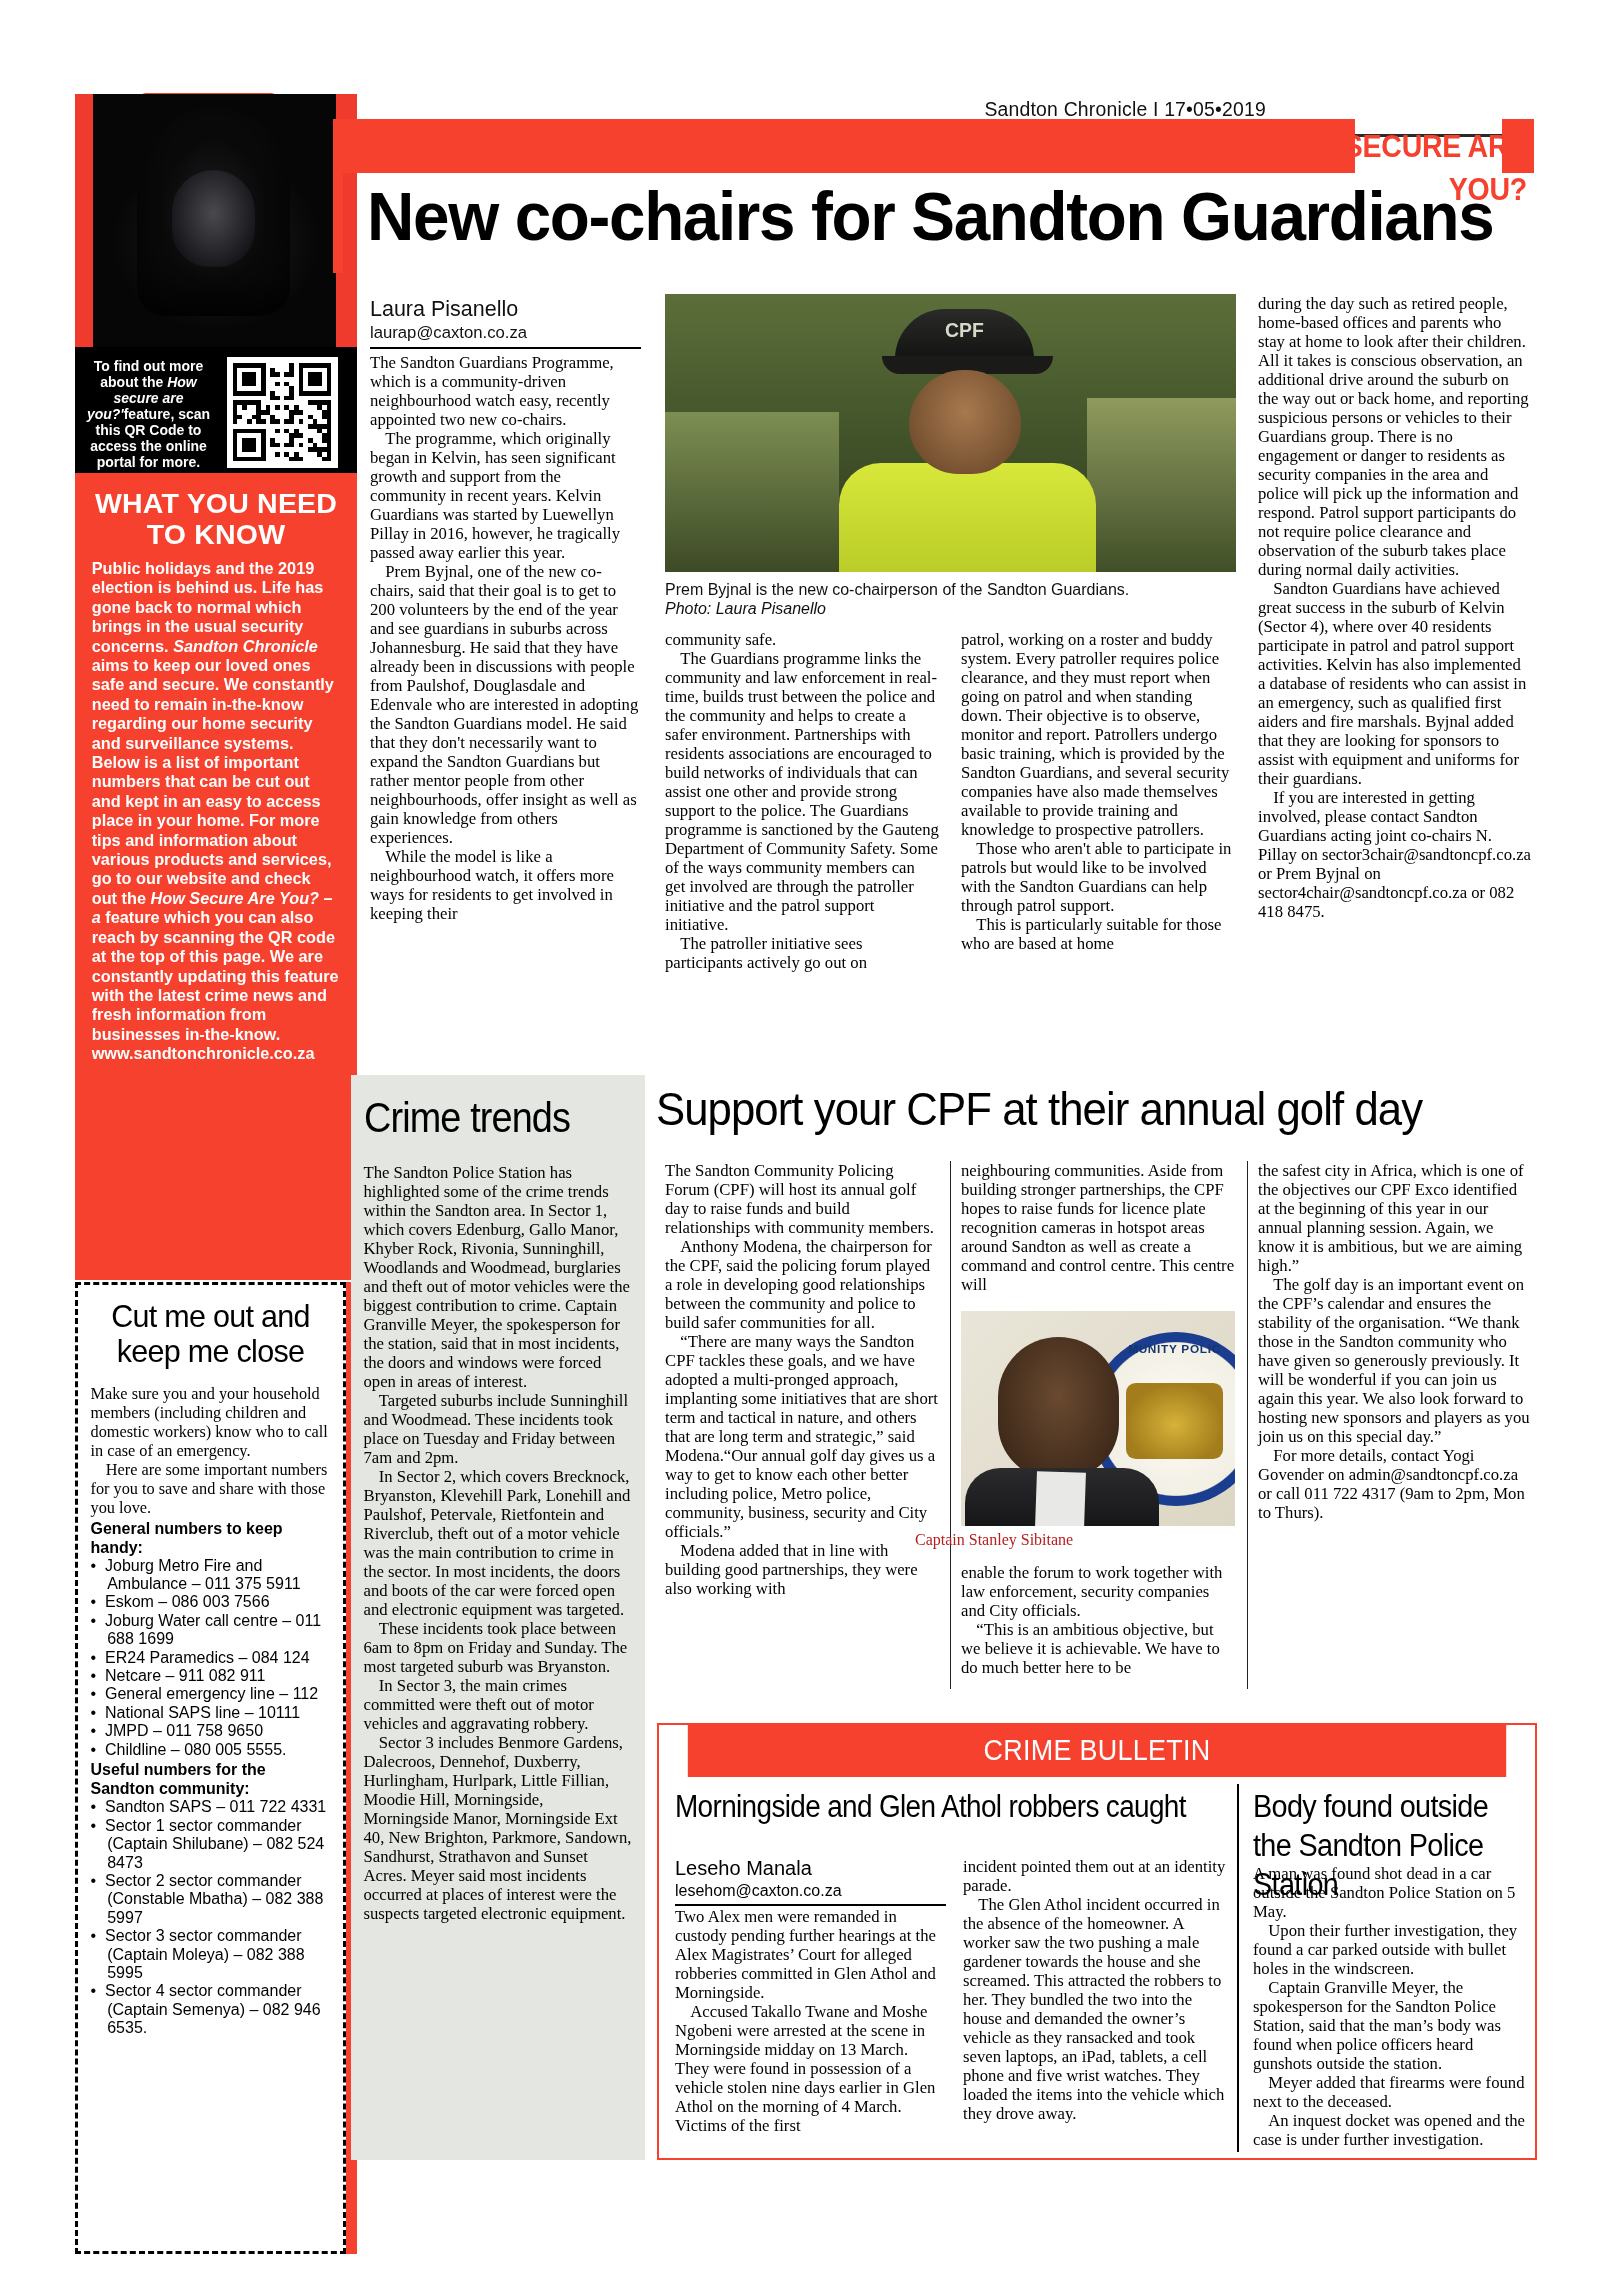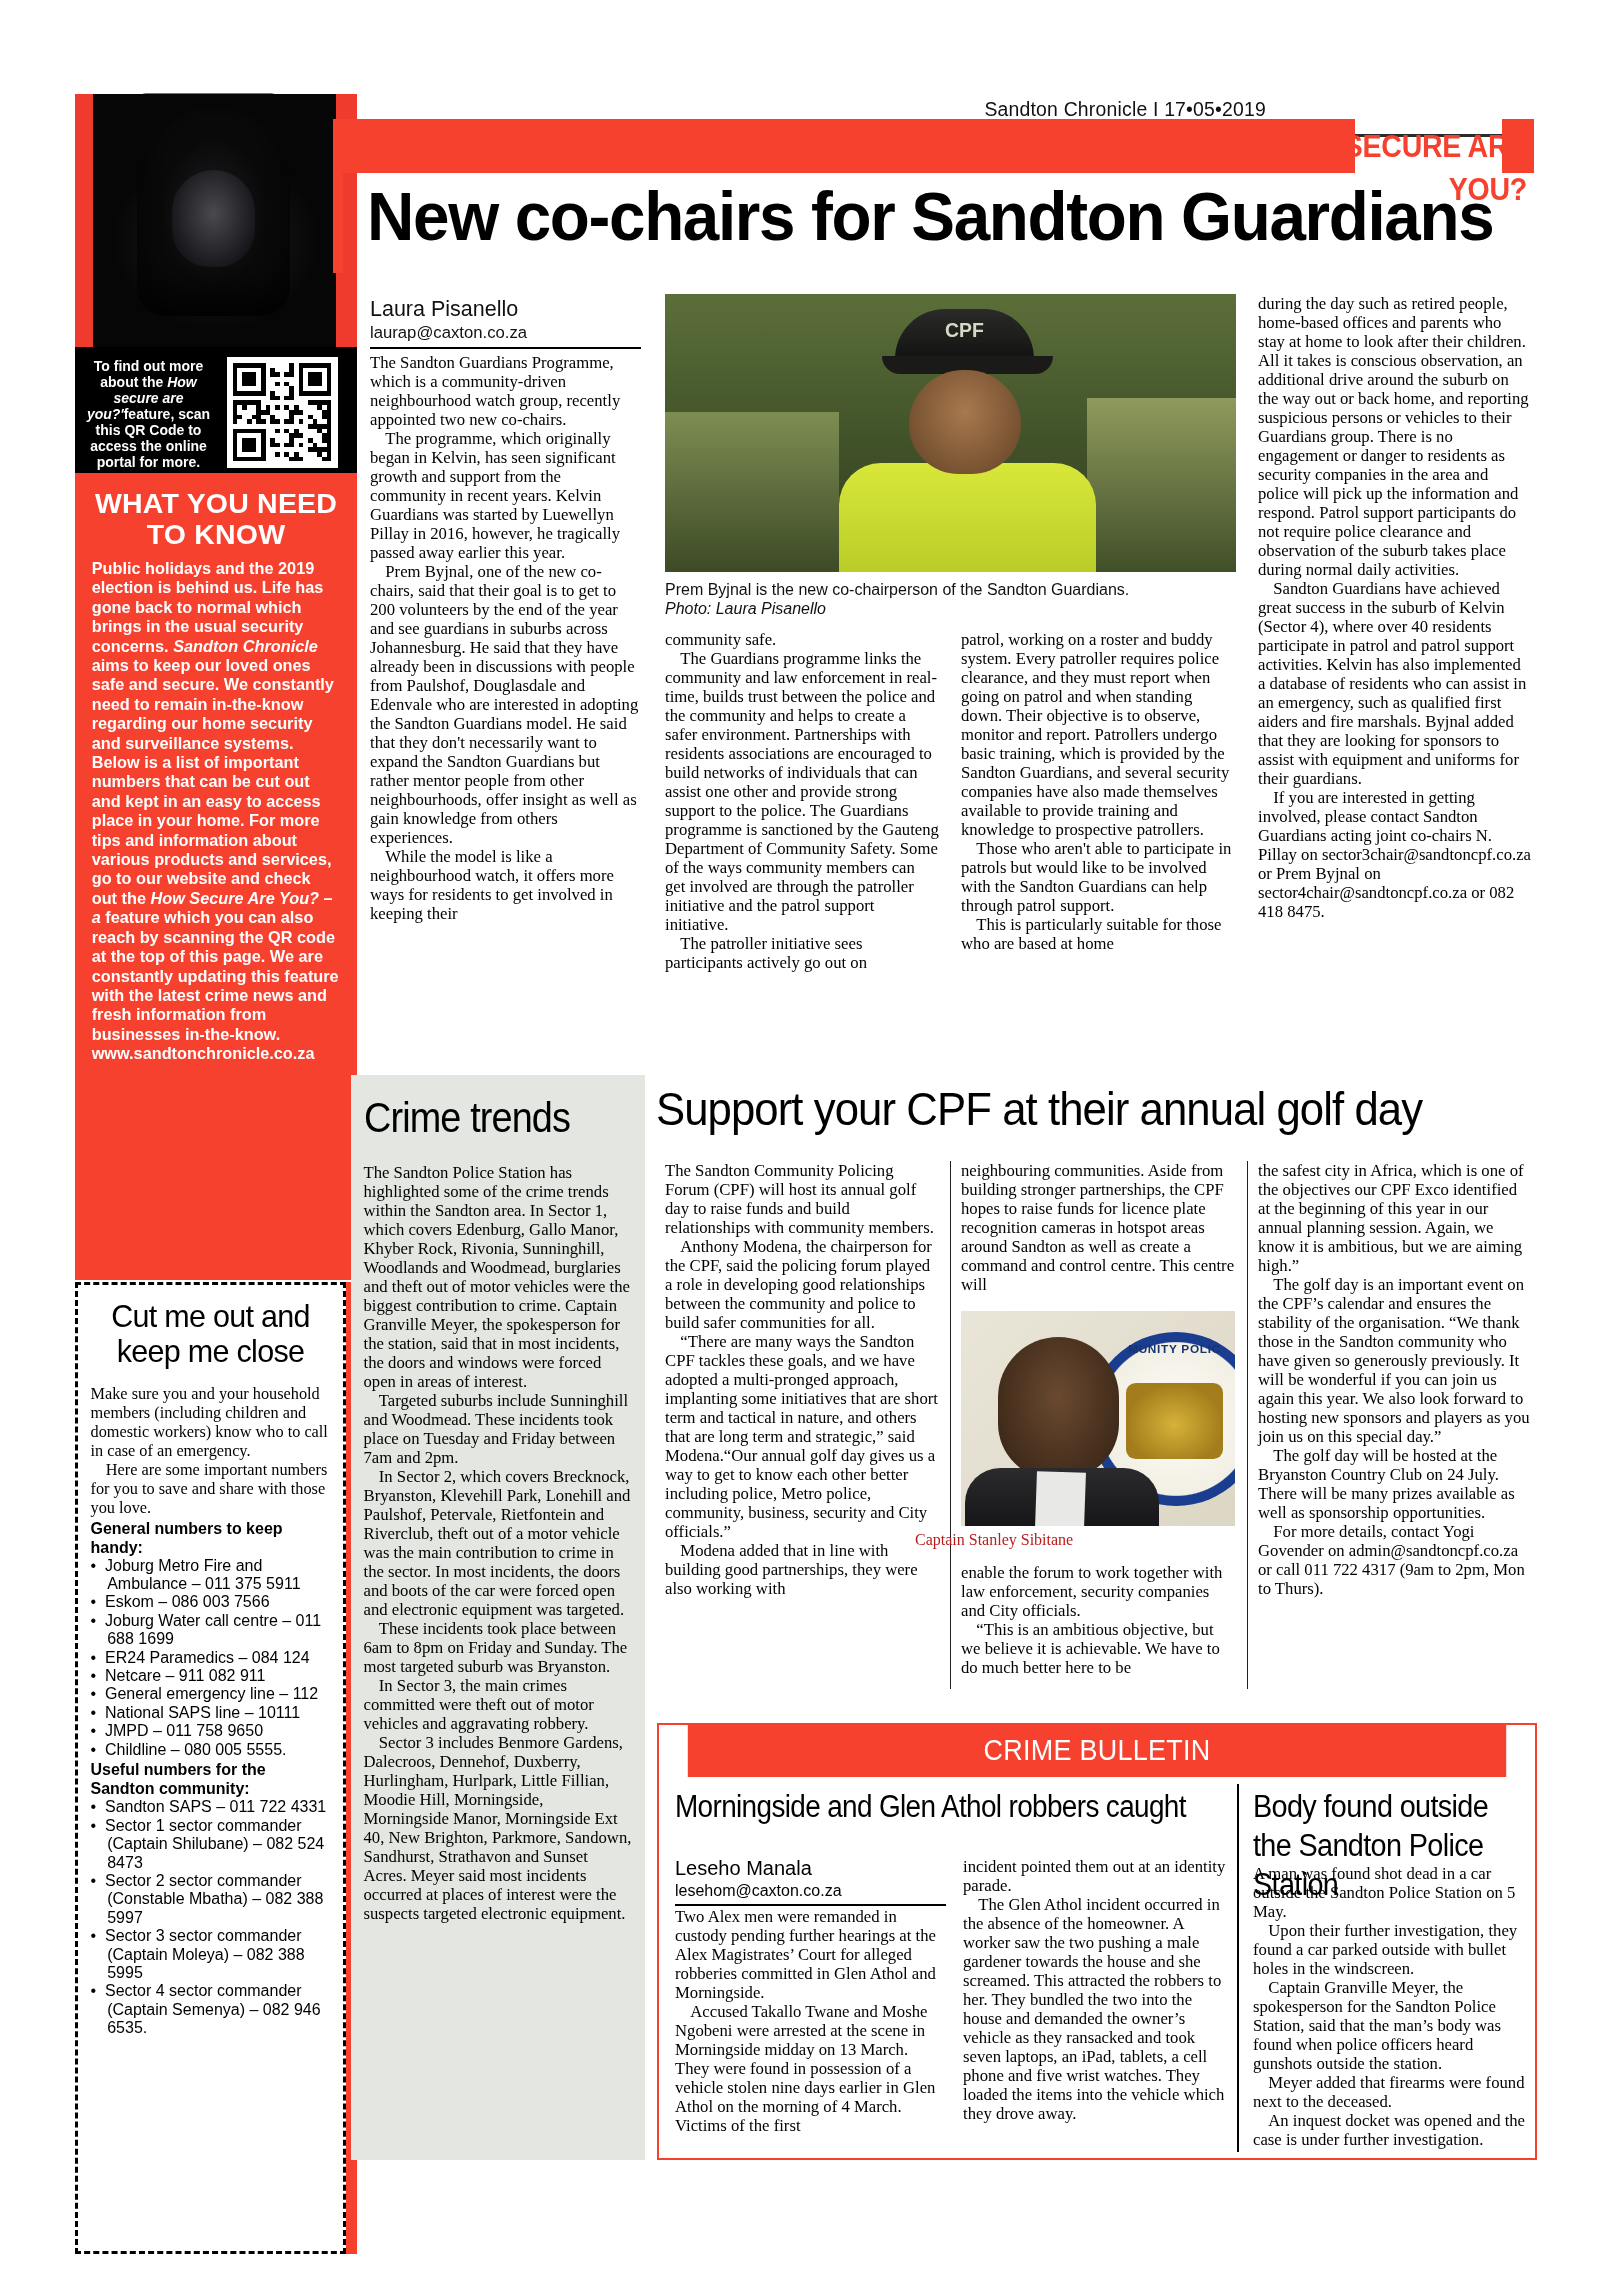--- a/index.html
+++ b/index.html
@@ -577,21 +577,21 @@
   <div class="cpf-text">CPF</div>
   <div class="cap-brim"></div>
   <div class="face"></div>
 </div>
 <div class="photo-caption">
   <span>Prem Byjnal is the new co-chairperson of the Sandton Guardians.</span><br>
   <span class="credit">Photo: Laura Pisanello</span>
 </div>
 
 <div class="col col-a1" id="colA1">
-    <p>The Sandton Guardians Programme, which is a community-driven neighbourhood watch group, recently appointed two new co-chairs.</p>
+    <p>The Sandton Guardians Programme, which is a community-driven neighbourhood watch easy, recently appointed two new co-chairs.</p>
     <p class="ind">The programme, which originally began in Kelvin, has seen significant growth and support from the community in recent years. Kelvin Guardians was started by Luewellyn Pillay in 2016, however, he tragically passed away earlier this year.</p>
     <p class="ind">Prem Byjnal, one of the new co-chairs, said that their goal is to get to 200 volunteers by the end of the year and see guardians in suburbs across Johannesburg. He said that they have already been in discussions with people from Paulshof, Douglasdale and Edenvale who are interested in adopting the Sandton Guardians model. He said that they don't necessarily want to expand the Sandton Guardians but rather mentor people from other neighbourhoods, offer insight as well as gain knowledge from others experiences.</p>
     <p class="ind">While the model is like a neighbourhood watch, it offers more ways for residents to get involved in keeping their</p>
   </div>
 <div class="col col-a2" id="colA2">
     <p>community safe.</p>
     <p class="ind">The Guardians programme links the community and law enforcement in real-time, builds trust between the police and the community and helps to create a safer environment. Partnerships with residents associations are encouraged to build networks of individuals that can assist one other and provide strong support to the police. The Guardians programme is sanctioned by the Gauteng Department of Community Safety. Some of the ways community members can get involved are through the patroller initiative and the patrol support initiative.</p>
     <p class="ind">The patroller initiative sees participants actively go out on</p>
   </div>
 <div class="col col-a3" id="colA3">
@@ -640,21 +640,20 @@
 </div>
 <div class="sibitane-caption">Captain Stanley Sibitane</div>
 
 <div class="col col-g2b" id="colG2b">
     <p>enable the forum to work together with law enforcement, security companies and City officials.</p>
     <p class="ind">“This is an ambitious objective, but we believe it is achievable. We have to do much better here to be</p>
   </div>
 <div class="col col-g3" id="colG3">
     <p>the safest city in Africa, which is one of the objectives our CPF Exco identified at the beginning of this year in our annual planning session. Again, we know it is ambitious, but we are aiming high.”</p>
     <p class="ind">The golf day is an important event on the CPF’s calendar and ensures the stability of the organisation. “We thank those in the Sandton community who have given so generously previously. It will be wonderful if you can join us again this year. We also look forward to hosting new sponsors and players as you join us on this special day.”</p>
-    <p class="ind">The golf day will be hosted at the Bryanston Country Club on 24 July. There will be many prizes available as well as sponsorship opportunities.</p>
     <p class="ind">For more details, contact Yogi Govender on admin@sandtoncpf.co.za or call 011 722 4317 (9am to 2pm, Mon to Thurs).</p>
   </div>
 
 <div class="cb-wrap"></div>
 <div class="cb-head">CRIME BULLETIN</div>
 <div class="cb-title-a">Morningside and Glen Athol robbers caught</div>
 <div class="cb-title-b">Body found outside the Sandton Police Station</div>
 <div class="cb-div-1"></div>
 
 <div class="cb-byline">

